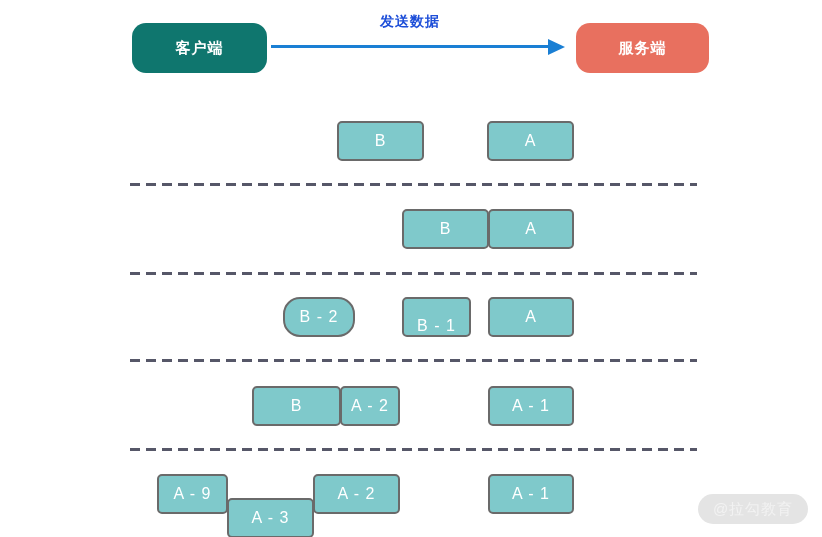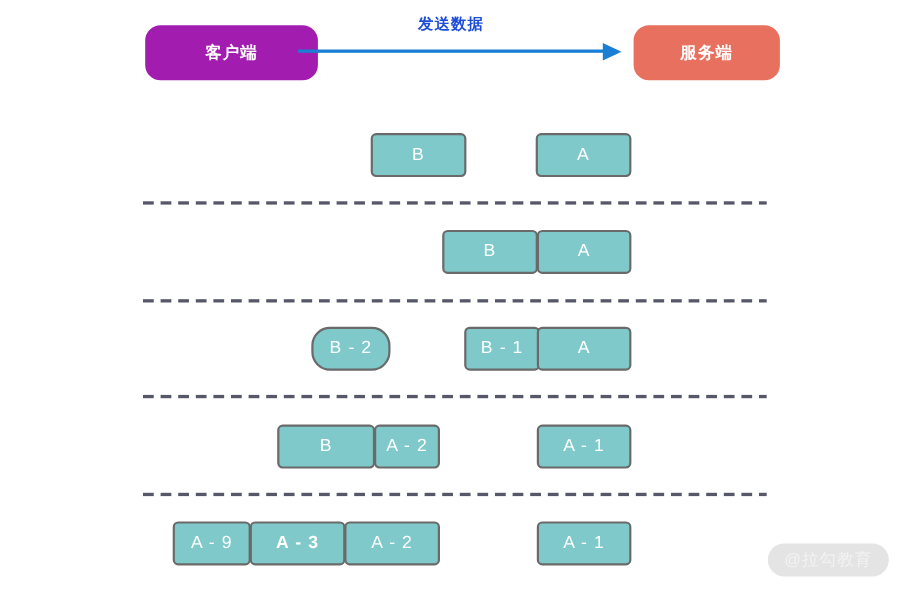--- a/index.html
+++ b/index.html
@@ -26,23 +26,23 @@
     justify-content: center;
     border-radius: 14px;
     color: #ffffff;
     font-size: 15px;
     font-weight: bold;
     letter-spacing: 1px;
   }
   .endpoint.client {
     left: 132px;
     top: 23px;
-    width: 157px;
+    width: 135px;
     height: 50px;
-    background: #a21caf;
+    background: #0f766e;
   }
   .endpoint.server {
     left: 564px;
     top: 23px;
     width: 133px;
     height: 50px;
     background: #e8705f;
     margin-left: 12px;
   }
 
@@ -153,39 +153,39 @@
       </div>
       <div class="packet" style="left: 402px; top: 209px; width: 87px;">
         <span>B</span>
       </div>
       <div class="packet" style="left: 488px; top: 209px; width: 86px;">
         <span>A</span>
       </div>
       <div class="packet" style="left: 283px; top: 297px; width: 72px; border-radius: 17px;">
         <span>B - 2</span>
       </div>
-      <div class="packet" style="left: 422px; top: 297px; width: 69px;">
+      <div class="packet" style="left: 402px; top: 297px; width: 69px; align-items: flex-end;">
         <span>B - 1</span>
       </div>
       <div class="packet" style="left: 488px; top: 297px; width: 86px;">
         <span>A</span>
       </div>
       <div class="packet" style="left: 252px; top: 386px; width: 89px;">
         <span>B</span>
       </div>
       <div class="packet" style="left: 340px; top: 386px; width: 60px;">
         <span>A - 2</span>
       </div>
       <div class="packet" style="left: 488px; top: 386px; width: 86px;">
         <span>A - 1</span>
       </div>
       <div class="packet" style="left: 157px; top: 474px; width: 71px;">
         <span>A - 9</span>
       </div>
-      <div class="packet" style="left: 227px; top: 474px; width: 87px; font-weight: bold;">
+      <div class="packet" style="left: 227px; top: 498px; width: 87px;">
         <span>A - 3</span>
       </div>
       <div class="packet" style="left: 313px; top: 474px; width: 87px;">
         <span>A - 2</span>
       </div>
       <div class="packet" style="left: 488px; top: 474px; width: 86px;">
         <span>A - 1</span>
       </div>
     </div>
 

